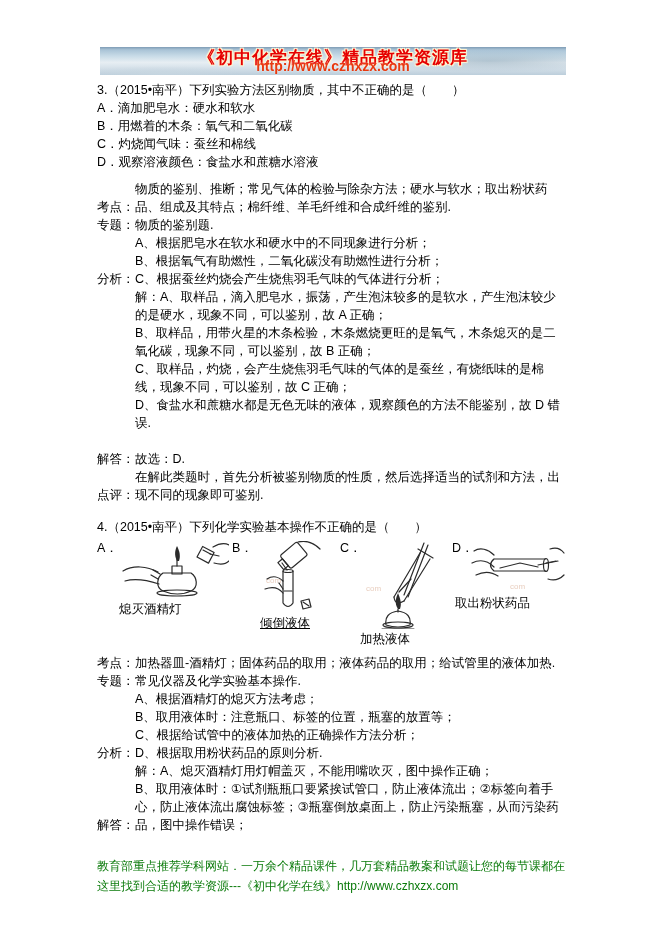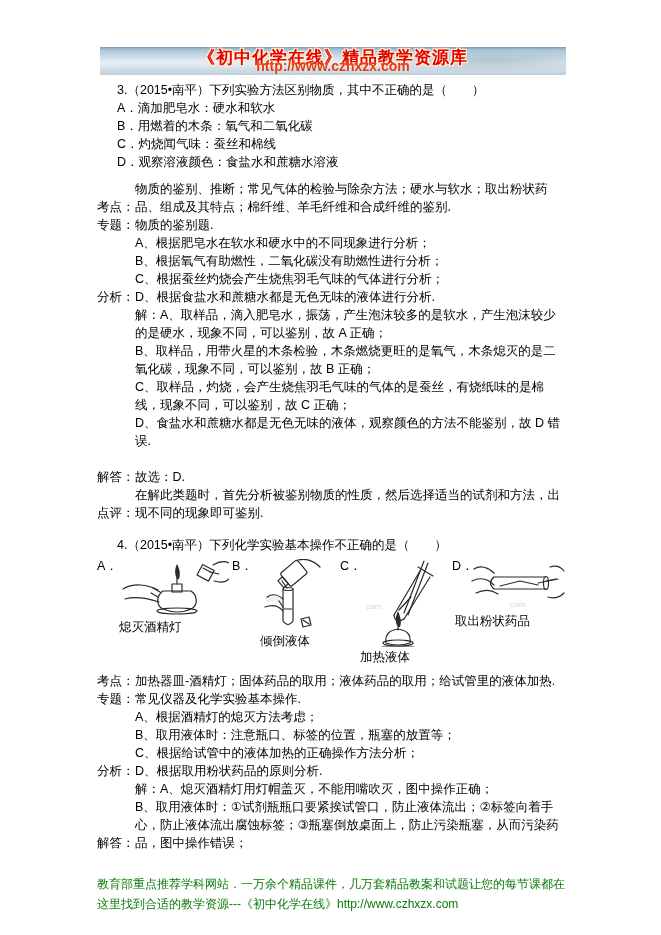--- a/index.html
+++ b/index.html
@@ -19,38 +19,38 @@
       radial-gradient(ellipse 180px 16px at 390px 14px, rgba(120,150,170,.45), transparent 70%),
       radial-gradient(ellipse 120px 10px at 60px 26px, rgba(200,215,225,.8), transparent 70%);}
   .banner-title{position:absolute;top:2px;left:0;width:100%;text-align:center;
     font-weight:bold;font-size:17px;letter-spacing:1px;color:#e60000;
     text-shadow:-1px -1px 0 #fdf3d0,1px -1px 0 #fdf3d0,-1px 1px 0 #fdf3d0,1px 1px 0 #fdf3d0,0 0 3px #fff;}
   .banner-url{position:absolute;bottom:0;left:0;width:100%;text-align:center;
     font-weight:bold;font-size:14px;color:#e83a10;text-shadow:0 0 2px #ffffffcc;}
 
   
   .content{padding:6px 93px 0 97px;}
-  .line{min-height:18px;margin-left:20px;}
+  .line{min-height:18px;}
   .gap-a{height:9px;}
   .gap-b{height:14px;}
   .section{display:flex;align-items:flex-end;}
   .sec-label{flex:0 0 38px;white-space:nowrap;}
   .sec-body{flex:1;min-width:0;}
   .sec-line{min-height:18px;}
 
   
   .figs{display:flex;margin:3px 0 6px 0;}
   .fig{position:relative;}
   .fig-a{width:135px;} .fig-b{width:108px;} .fig-c{width:112px;} .fig-d{width:113px;}
   .fig-label{position:absolute;top:0;left:0;}
   .fig svg{display:block;}
   .fig-a svg{margin:2px 0 0 20px;} .fig-b svg{margin:2px 0 0 22px;}
   .fig-c svg{margin:2px 0 0 18px;} .fig-d svg{margin:4px 0 0 14px;}
   .fig-caption{margin-top:1px;}
-  .fig-a .fig-caption{margin-left:22px;} .fig-b .fig-caption{margin-left:28px;}
+  .fig-a .fig-caption{margin-left:22px;} .fig-b .fig-caption{margin-left:28px;text-decoration:underline;}
   .fig-c .fig-caption{margin-left:20px;} .fig-d .fig-caption{margin-left:3px;}
   .art{stroke:#2b2b2b;fill:none;stroke-width:1.2;stroke-linecap:round;stroke-linejoin:round;}
   .art-fill{fill:#2b2b2b;stroke:none;}
   .wm{fill:#e9cfc0;font-size:8px;}
 
   
   .footer{margin-top:22px;color:#0a7a0a;font-size:12px;line-height:20px;}
   .footer-url{color:#0a7a0a;}
 </style>
 </head>
@@ -84,21 +84,20 @@
       <div class="sec-body">
         <div class="sec-line">物质的鉴别题.</div>
       </div>
     </div>
     <div class="section">
       <div class="sec-label">分析：</div>
       <div class="sec-body">
         <div class="sec-line">A、根据肥皂水在软水和硬水中的不同现象进行分析；</div>
         <div class="sec-line">B、根据氧气有助燃性，二氧化碳没有助燃性进行分析；</div>
         <div class="sec-line">C、根据蚕丝灼烧会产生烧焦羽毛气味的气体进行分析；</div>
-        <div class="sec-line">D、根据食盐水和蔗糖水都是无色无味的液体进行分析.</div>
       </div>
     </div>
     <div class="section">
       <div class="sec-label">解答：</div>
       <div class="sec-body">
         <div class="sec-line">解：A、取样品，滴入肥皂水，振荡，产生泡沫较多的是软水，产生泡沫较少的是硬水，现象不同，可以鉴别，故 A 正确；</div>
         <div class="sec-line">B、取样品，用带火星的木条检验，木条燃烧更旺的是氧气，木条熄灭的是二氧化碳，现象不同，可以鉴别，故 B 正确；</div>
         <div class="sec-line">C、取样品，灼烧，会产生烧焦羽毛气味的气体的是蚕丝，有烧纸味的是棉线，现象不同，可以鉴别，故 C 正确；</div>
         <div class="sec-line">D、食盐水和蔗糖水都是无色无味的液体，观察颜色的方法不能鉴别，故 D 错误.</div>
         <div class="sec-line"></div>

